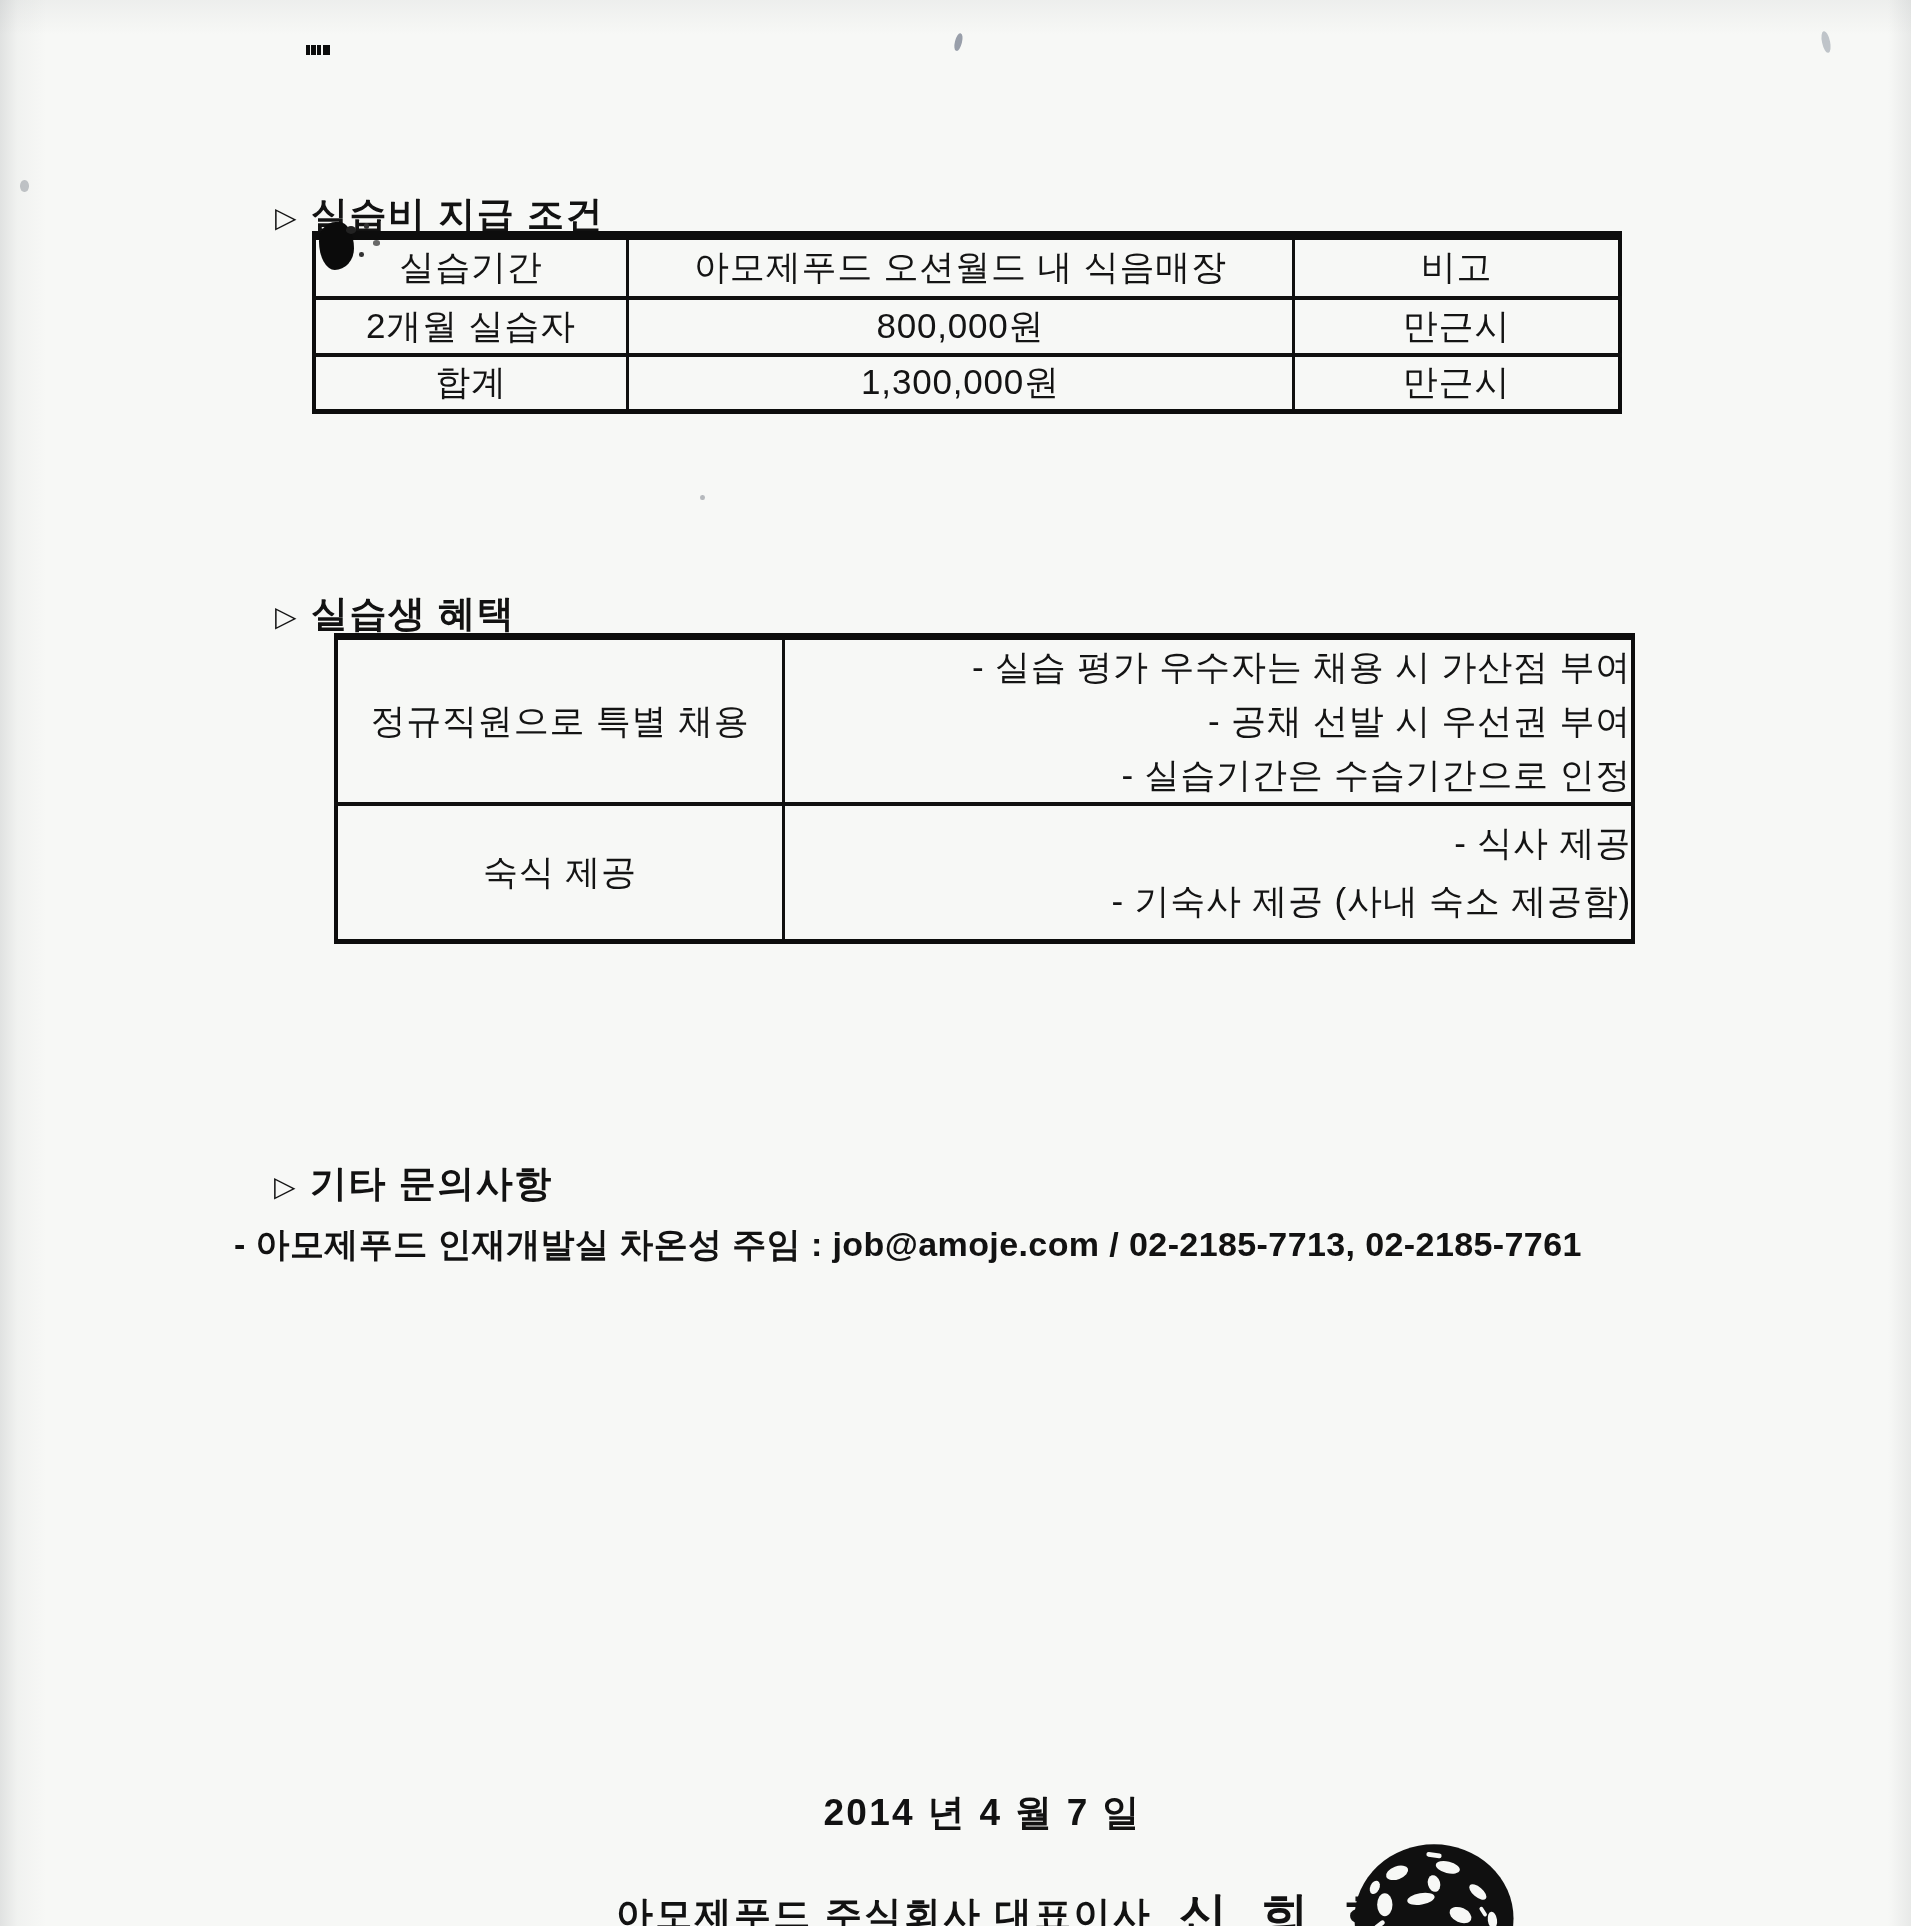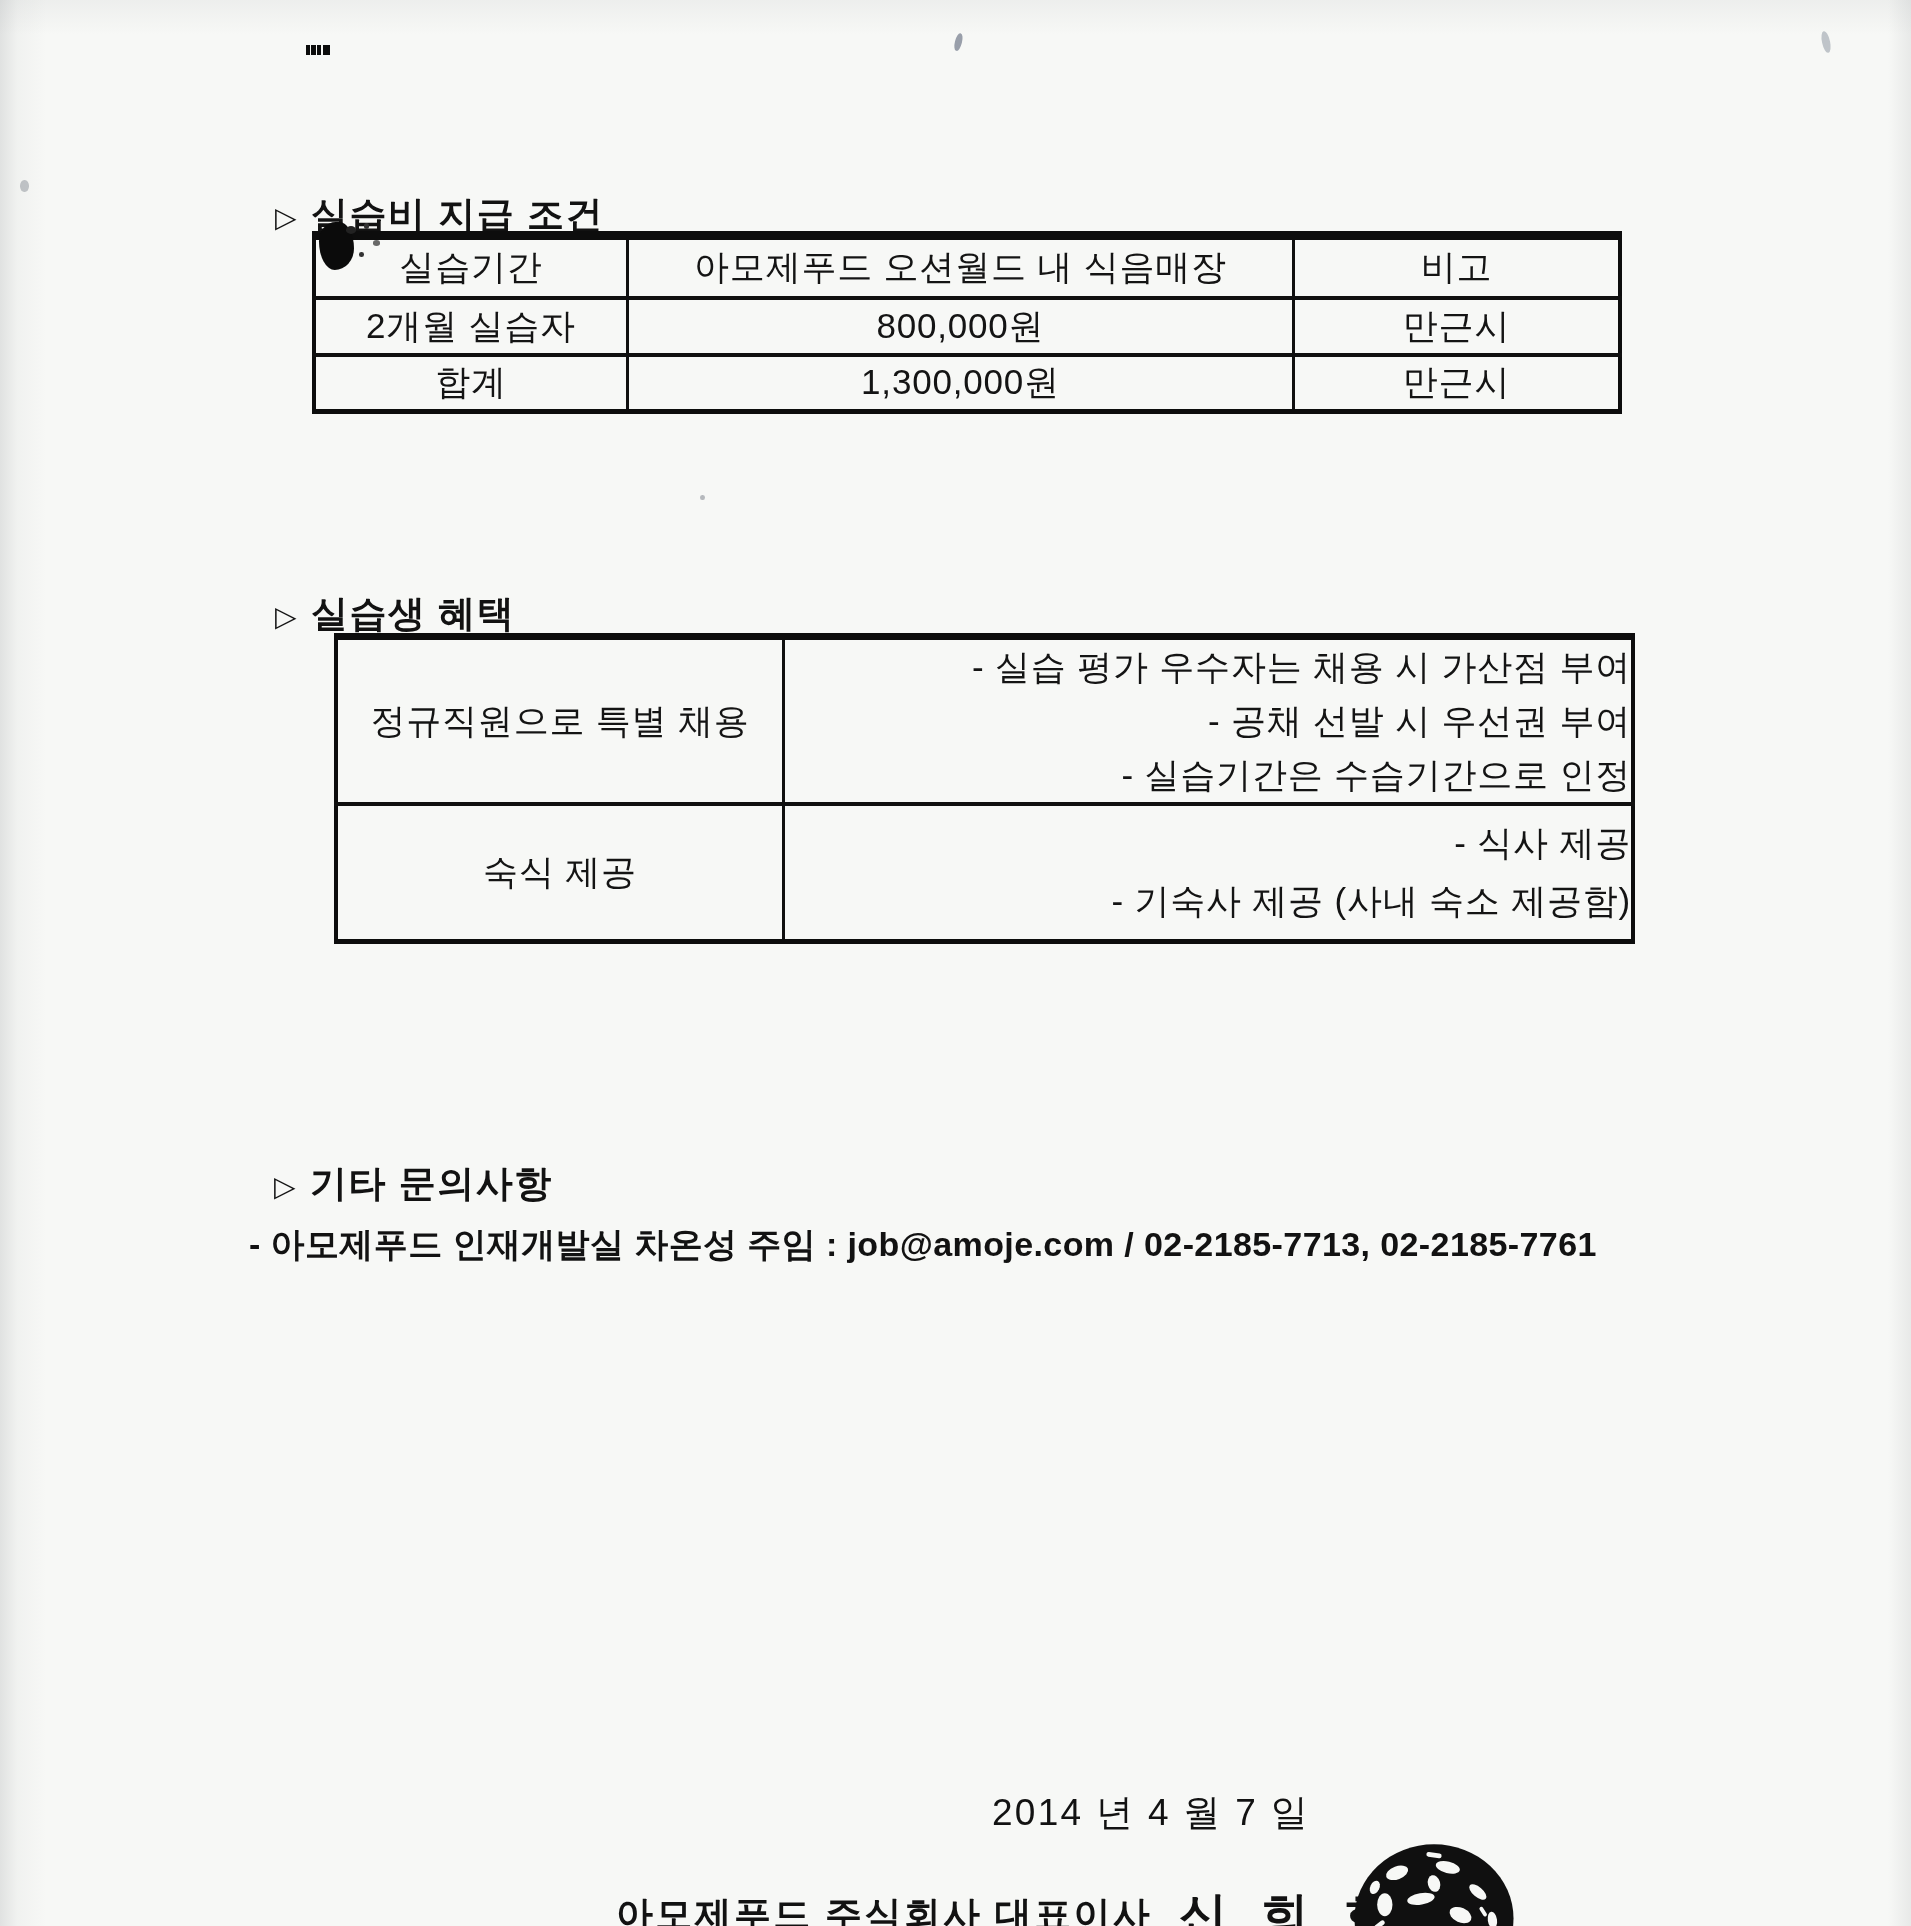--- a/index.html
+++ b/index.html
@@ -35,24 +35,24 @@
   .smudge1{position:absolute;left:3.1px;top:-24px;width:67px;height:52px;pointer-events:none;}
   .smudge1 .b1{position:absolute;left:0;top:1.5px;width:35px;height:48px;background:#0b0b0b;
                border-radius:48% 42% 55% 45%/40% 55% 45% 60%;}
   .smudge1 .b2{position:absolute;left:27px;top:6.2px;width:10px;height:7.7px;background:#222;border-radius:50%;}
   .smudge1 .b3{position:absolute;left:45px;top:3.1px;width:5.4px;height:5.4px;background:#333;border-radius:50%;}
   .smudge1 .b4{position:absolute;left:54px;top:20px;width:7px;height:5.4px;background:#444;border-radius:50%;opacity:.8;}
   .smudge1 .b5{position:absolute;left:40px;top:32px;width:4.6px;height:4.6px;background:#333;border-radius:50%;}
   .smudge2{position:absolute;left:2.3px;top:-20px;width:62px;height:46px;pointer-events:none;opacity:.75;}
   .smudge2 i{position:absolute;background:#4a4f54;border-radius:50%;display:block;}
   
-  .contact-line{position:absolute;left:249px;top:1222px;font-size:34px;font-weight:bold;
+  .contact-line{position:absolute;left:234px;top:1222px;font-size:34px;font-weight:bold;
                 letter-spacing:0.4px;white-space:nowrap;}
-  .date-line{position:absolute;left:655px;top:1788px;width:655px;text-align:right;
-             font-size:37px;font-weight:normal;letter-spacing:2.3px;white-space:nowrap;}
+  .date-line{position:absolute;left:655px;top:1788px;width:655px;text-align:center;
+             font-size:37px;font-weight:bold;letter-spacing:2.3px;white-space:nowrap;}
   .sig-row{position:absolute;left:616px;top:1883px;display:flex;align-items:center;white-space:nowrap;}
   .sig-text{font-size:37px;font-weight:bold;letter-spacing:2.3px;}
   .sig-name{font-size:48px;font-weight:bold;letter-spacing:10px;margin-left:27px;}
   .seal{position:absolute;left:1351px;top:1841px;width:166px;height:155px;}
   
   .speck{position:absolute;pointer-events:none;}
   .dashmark i{position:absolute;top:0;width:4.2px;height:10.4px;background:#0c0c0c;display:block;}
   .comma{width:6.5px;height:17.7px;border-radius:50%;background:#7a8290;opacity:.75;transform:rotate(14deg);}
   .comma2{width:7.7px;height:21.6px;border-radius:50%;background:#9aa2ac;opacity:.6;transform:rotate(-12deg);}
   .dot{border-radius:50%;background:#8a9098;}

